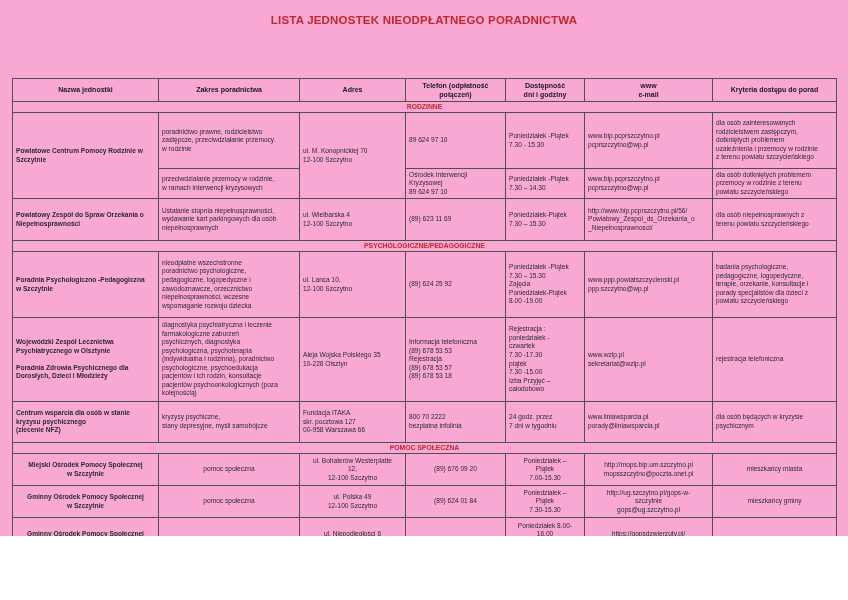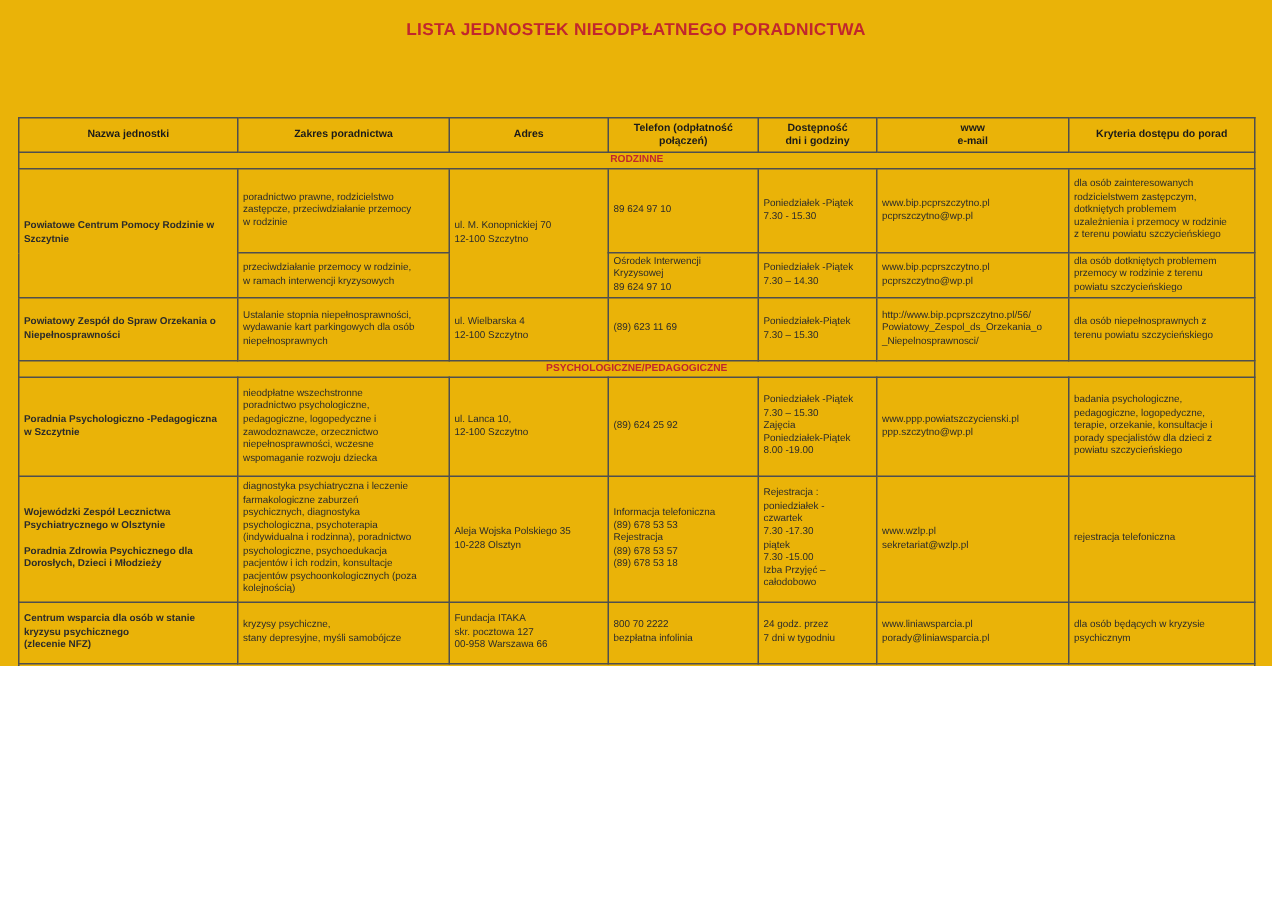--- a/index.html
+++ b/index.html
@@ -4,22 +4,22 @@
 <style>
   html, body {
     margin: 0;
     padding: 0;
     background: #ffffff;
     font-family: "Liberation Sans", sans-serif;
   }
   .page {
     position: relative;
     width: 848px;
-    height: 444px;
-    background: #eab308;
+    height: 536px;
+    background: #f9a8d4;
     overflow: hidden;
   }
   .title {
     position: absolute;
     top: 14px;
     left: 0;
     width: 100%;
     text-align: center;
     color: #c1272d;
     font-weight: bold;

